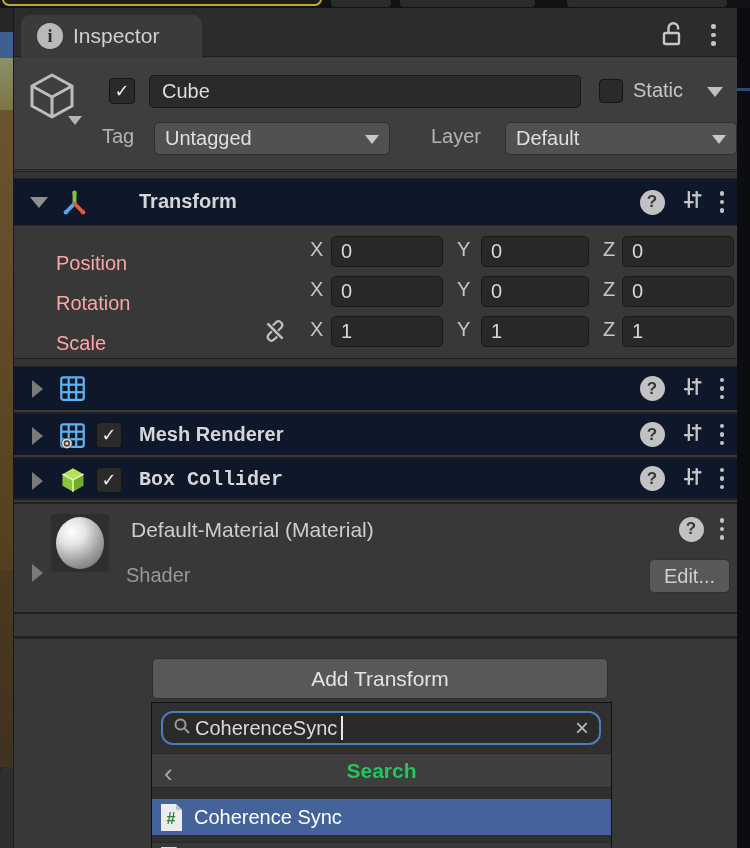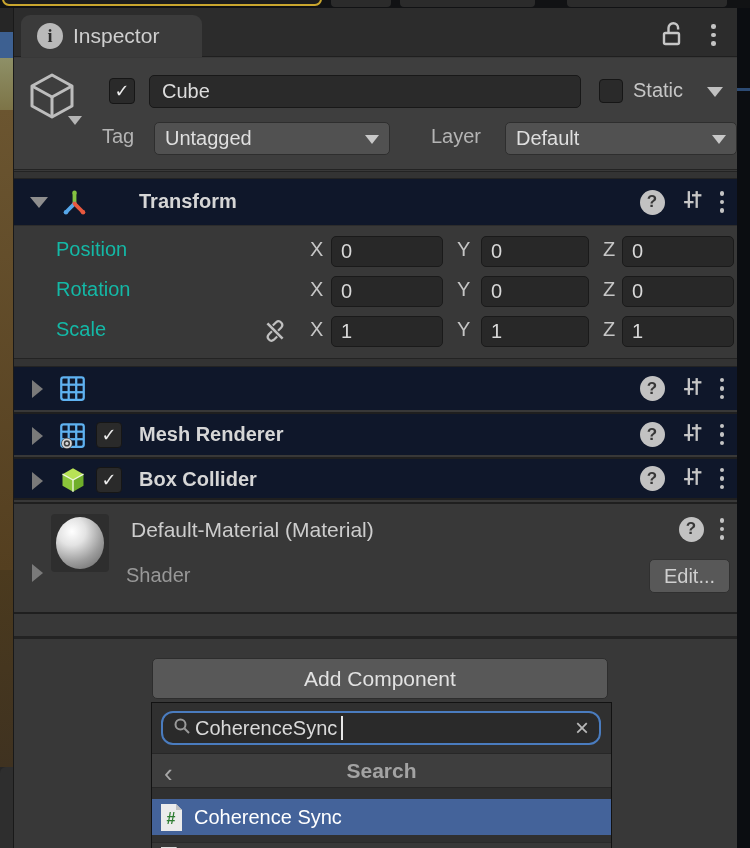--- a/index.html
+++ b/index.html
@@ -75,21 +75,21 @@
   .fold.open { border-left:9px solid transparent; border-right:9px solid transparent; border-top:11px solid #8e8e8e; }
   .fold.closed { border-top:9px solid transparent; border-bottom:9px solid transparent; border-left:11px solid #7a7a7a; }
   .comp-title { position:absolute; left:125px; font-weight:bold; color:#d6d6d6; }
   .hdr-icons { position:absolute; right:0; top:0; height:100%; display:flex; align-items:center; }
   .help-icon { width:25px; height:25px; border-radius:50%; background:#c2c2c2; color:#373737;
     font-weight:bold; font-size:17px; display:flex; align-items:center; justify-content:center; }
   .comp-check { position:absolute; left:82px; width:26px; height:26px; }
 
   
   .t-row { left:0; width:724px; height:31px; }
-  .t-label { position:absolute; left:42px; top:2px; color:#14b8a6; }
+  .t-label { position:absolute; left:42px; top:16px; color:#fca5a5; }
   .axis { position:absolute; top:2px; color:#c6c6c6; }
   .vfield { position:absolute; top:0; height:31px; background:#282828; border:1px solid #1a1a1a;
     border-radius:5px; display:flex; align-items:center; padding-left:9px; color:#d8d8d8; }
 
   
   .material { left:0; top:494px; width:724px; height:110px; background:#383838; border-top:2px solid #1f1f1f; }
   .sphere-thumb { position:absolute; left:37px; top:10px; width:58px; height:58px; border-radius:4px;
     background:#2e2e2e; overflow:hidden; }
   .sphere { position:absolute; left:5px; top:3px; width:48px; height:52px; border-radius:50%;
     background:radial-gradient(circle at 33% 28%, #ffffff 0%, #e3e3e3 28%, #9d9d9d 62%, #5f5f5f 100%); }
@@ -104,21 +104,21 @@
   .add-btn { left:138px; top:650px; width:456px; height:41px; background:#585858; border:1px solid #2d2d2d;
     border-radius:5px; display:flex; align-items:center; justify-content:center; font-size:21px; color:#e2e2e2; }
   .popup { left:137px; top:694px; width:461px; height:154px; background:#303030; border:1px solid #121212; }
   .search-box { position:absolute; left:9px; top:8px; width:440px; height:34px; background:#2a2a2a;
     border:2px solid #4a7cbf; border-radius:12px; display:flex; align-items:center; padding:0 10px; gap:4px; }
   .search-text { color:#dadada; }
   .caret { width:2px; height:24px; background:#e6e6e6; }
   .clear-x { margin-left:auto; color:#b8b8b8; font-size:24px; line-height:1; }
   .search-hdr { position:absolute; left:0; top:50px; width:459px; height:35px; background:#3e3e3e;
     border-top:1px solid #272727; border-bottom:1px solid #272727; display:flex; align-items:center; justify-content:center; }
-  .search-hdr-label { font-weight:bold; font-size:21px; color:#a3a3a3; }
+  .search-hdr-label { font-weight:bold; font-size:21px; color:#22c55e; }
   .back-chevron { position:absolute; left:12px; top:4px; color:#a8a8a8; font-size:26px; }
   .result-row { position:absolute; left:0; width:459px; height:36px; display:flex; align-items:center; gap:11px; padding-left:8px; }
   .result-row.selected { background:#44639a; color:#ffffff; }
   .result-row.plain { background:#383838; color:#c8c8c8; border-top:1px solid #2a2a2a; }
   .script-icon { width:23px; height:29px; position:relative; flex:0 0 auto; }
 </style>
 </head>
 <body>
 
 <div class="screen">
@@ -329,21 +329,21 @@
       <span class="abs" style="left:45px; top:7px;">
         <svg width="28" height="28" viewBox="0 0 24 24" stroke-linejoin="round">
           <polygon points="12,2 21,7 12,12 3,7" fill="#b8e356"></polygon>
           <polygon points="3,7 12,12 12,22 3,17" fill="#8bc63a"></polygon>
           <polygon points="21,7 12,12 12,22 21,17" fill="#6fae2a"></polygon>
           <polyline points="3,7 12,12 21,7" fill="none" stroke="#eef7dd" stroke-width="1.2"></polyline>
           <line x1="12" y1="12" x2="12" y2="22" stroke="#eef7dd" stroke-width="1.2"></line>
         </svg>
       </span>
       <div class="checkbox comp-check" style="top:8px;">✓</div>
-      <span class="comp-title" style="top:9px;">Box Collider</span>
+      <span class="comp-title" style="top:9px;font-family:Liberation Mono, monospace;">Box Collider</span>
       <div class="hdr-icons" style="gap:17px; padding-right:14px;">
         <span class="help-icon">?</span>
         <span>
           <svg width="21" height="21" viewBox="0 0 20 20" stroke="#c6c6c6" stroke-width="2.2" fill="none">
             <line x1="6.5" y1="2" x2="6.5" y2="18"></line>
               <line x1="2" y1="12.5" x2="11" y2="12.5"></line>
             <line x1="14" y1="2" x2="14" y2="18"></line>
               <line x1="9.5" y1="6" x2="18.5" y2="6"></line>
           </svg>
         </span>
@@ -369,21 +369,21 @@
           </span>
       </div>
       <span class="fold closed" style="left:18px; top:60px;"></span>
       <span class="shader-label">Shader</span>
       <div class="edit-btn">Edit...</div>
     </div>
 
     <div class="abs" style="left:0; top:604px; width:724px; height:2px; background:#1f1f1f;"></div>
     <div class="abs" style="left:0; top:628px; width:724px; height:3px; background:#232323;"></div>
 
-    <div class="abs add-btn">Add Component</div>
+    <div class="abs add-btn">Add Transform</div>
 
     <div class="abs popup">
       <div class="search-box">
         <span>
           <svg width="18" height="18" viewBox="0 0 18 18" fill="none" stroke="#9a9a9a" stroke-width="2">
             <circle cx="7.5" cy="7.5" r="5"></circle>
               <line x1="11.5" y1="11.5" x2="16" y2="16"></line>
           </svg>
         </span>
         <span class="search-text">CoherenceSync</span>

